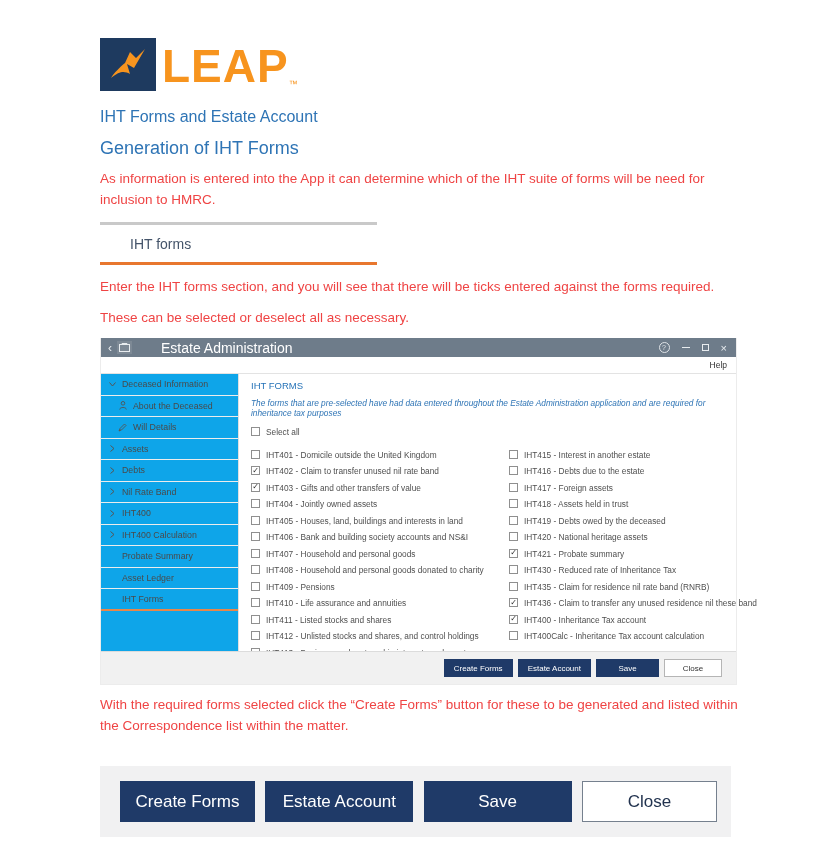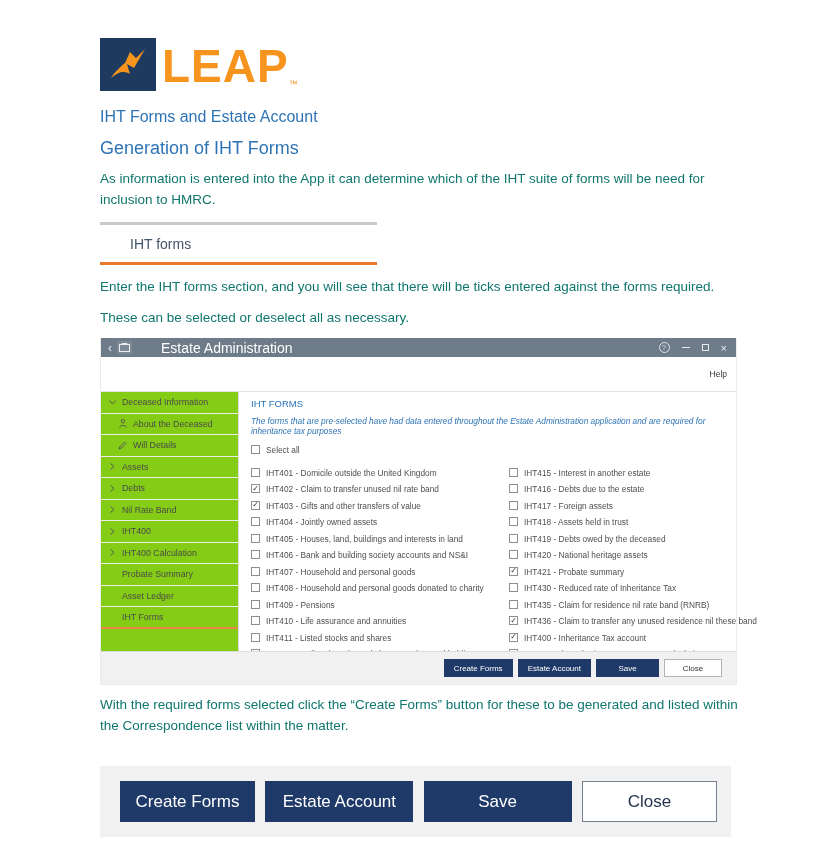--- a/index.html
+++ b/index.html
@@ -13,21 +13,21 @@
 
   
   .logo { display:flex; align-items:flex-end; margin-top:35px; height:56px; }
   .logo-mark { width:56px; height:53px; }
   .logo-text { font-size:46px; font-weight:bold; color:#f7941e; letter-spacing:1px; line-height:50px; margin-left:6px; }
   .logo-tm { font-size:9px; color:#f7941e; vertical-align:top; line-height:14px; }
 
   
   h1.doc-title { margin-top:17px; font-size:16px; font-weight:normal; color:#2e74b5; }
   h2.doc-subtitle { margin-top:12px; font-size:18px; font-weight:normal; color:#2e74b5; }
-  p.doc-para { margin-top:9px; font-size:13.5px; line-height:21px; color:#0f766e; width:640px; }
+  p.doc-para { margin-top:9px; font-size:13.5px; line-height:21px; color:#ef4444; width:640px; }
 
   
   .tab-strip {
     margin-top:12px; width:277px;
     border-top:3px solid #c9c9c9; border-bottom:3px solid #e8772e;
     padding:11px 0 10px 30px; font-size:14px; color:#44546a; cursor:default;
   }
 
   
   .app { margin-top:10px; width:637px; height:347px; border:1px solid #ececec; border-top:none; display:flex; flex-direction:column; background:#fff; }
@@ -35,27 +35,27 @@
   .tb-left { display:flex; align-items:center; gap:5px; padding-left:7px; width:60px; }
   .tb-back { font-size:12px; line-height:12px; color:#e8ecef; cursor:default; }
   .tb-folder-btn { width:15px; height:13px; background:#7d8995; display:flex; align-items:center; justify-content:center; }
   .tb-title { flex:1; text-align:left; font-size:14px; }
   .tb-right { display:flex; align-items:center; gap:12px; padding-right:9px; }
   .tb-help { width:11px; height:11px; border:1px solid #dfe3e7; border-radius:50%; font-size:7px; display:flex; align-items:center; justify-content:center; color:#dfe3e7; }
   .tb-min { width:8px; height:1px; background:#e8ecef; }
   .tb-max { width:7px; height:7px; border:1px solid #e8ecef; }
   .tb-close { font-size:11px; line-height:10px; color:#e8ecef; }
 
-  .menubar { height:35px; border-bottom:1px solid #e3e3e3; display:flex; justify-content:flex-end; align-items:center; padding-right:9px; flex:0 0 auto; }
+  .menubar { height:17px; border-bottom:1px solid #e3e3e3; display:flex; justify-content:flex-end; align-items:center; padding-right:9px; flex:0 0 auto; }
   .menu-help { font-size:8.5px; color:#333; cursor:default; }
 
   .app-body { flex:1; display:flex; min-height:0; }
 
   
-  .sidebar { width:138px; flex:0 0 auto; background:#84cc16; border-right:1px solid #e0e0e0; }
+  .sidebar { width:138px; flex:0 0 auto; background:#0ea5e9; border-right:1px solid #e0e0e0; }
   .side-item { height:21.5px; display:flex; align-items:center; gap:5px; padding-left:7px; border-bottom:1px solid #ececec; font-size:8.8px; color:#4a4a4a; cursor:default; }
   .side-item .chev, .side-item .s-icon { display:none; }
   .side-item[data-chevron="down"] .chev-down { display:flex; }
   .side-item[data-chevron="right"] .chev-right { display:flex; }
   .side-item[data-icon="person"] .s-person { display:flex; }
   .side-item[data-icon="quill"] .s-quill { display:flex; }
   .side-item[data-icon] { padding-left:16px; }
   .side-item:not([data-chevron]):not([data-icon]) .side-label { margin-left:14px; }
   .side-item[data-selected="true"] { border-bottom:2px solid #e8874a; }
   .chev { width:9px; justify-content:center; }

